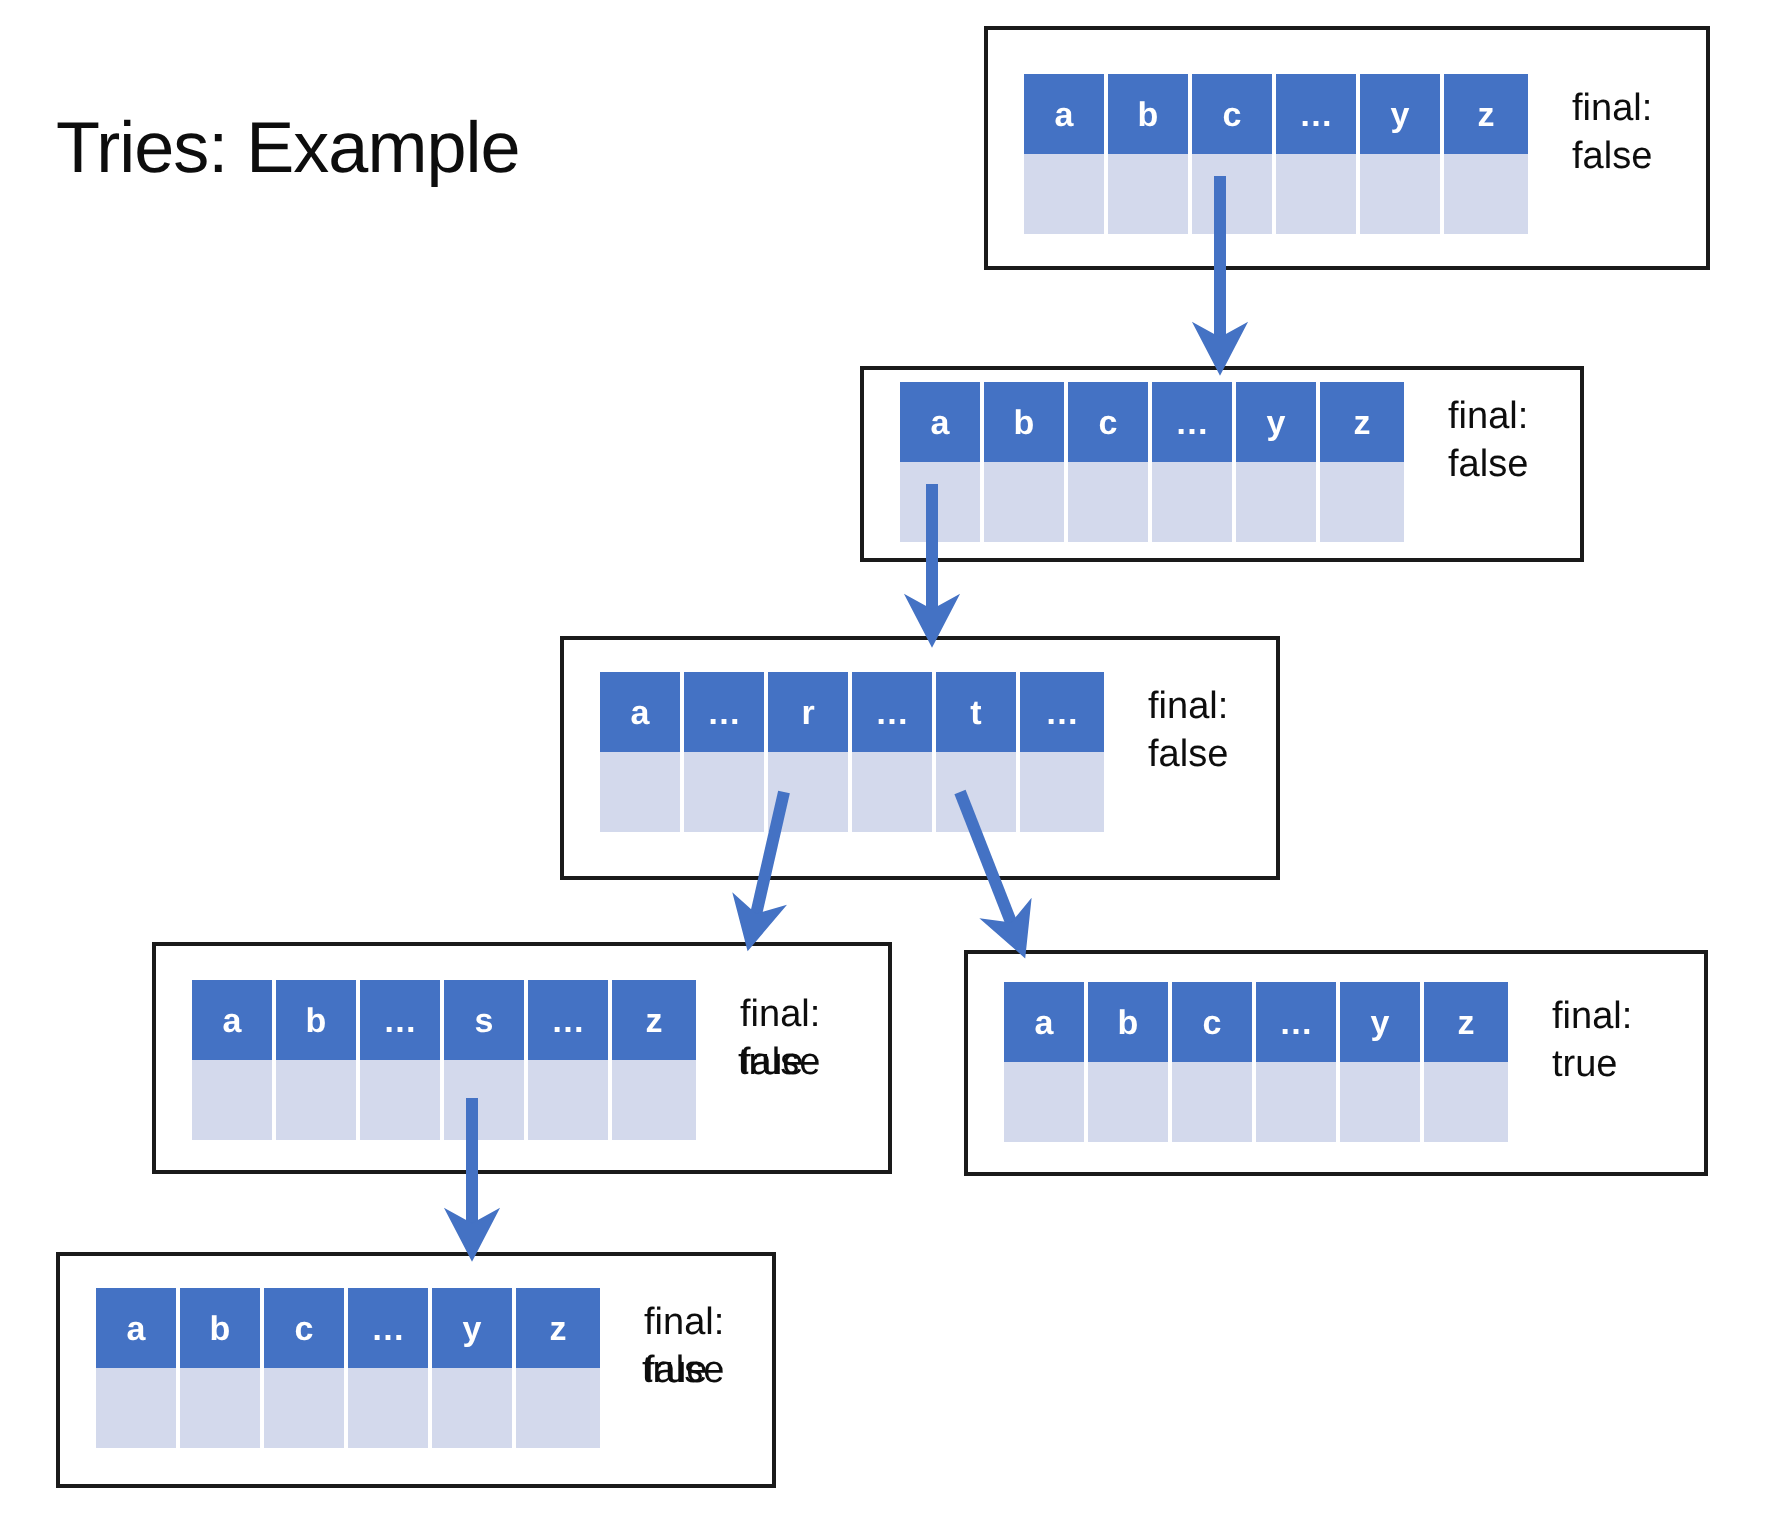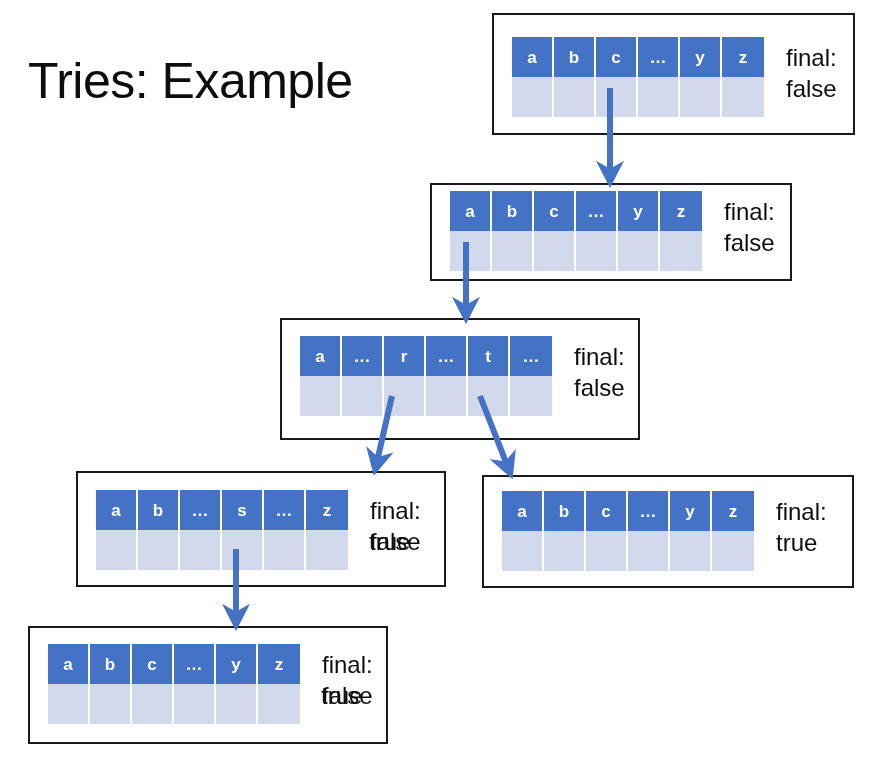--- a/index.html
+++ b/index.html
@@ -9,21 +9,21 @@
     font-family:"Liberation Sans", sans-serif;
     position:relative;
     overflow:hidden;
   }
   #stage{position:absolute;left:0;top:0;width:888px;height:759px;}
 
   
   .slide-title{
     position:absolute;
     left:28px; top:54px;
-    font-size:50px;
+    font-size:36px;
     font-weight:400;
     color:#0d0d0d;
     letter-spacing:-0.5px;
     white-space:nowrap;
     line-height:1.1;
   }
 
   
   .node{
     position:absolute;
@@ -55,21 +55,21 @@
   }
   .cell.head:last-child{border-right:none;}
   .cell.slot{
     background:#D3D9EC;
     border-right:2px solid #ffffff;
   }
   .cell.slot:last-child{border-right:none;}
 
   .final-label{
     position:absolute;
-    font-size:24px;
+    font-size:19px;
     color:#0d0d0d;
     line-height:1.28;
     white-space:nowrap;
   }
   .final-val{position:relative;display:inline-block;}
   .final-val .over{
     position:absolute;
     left:-1px; top:0;
     white-space:nowrap;
   }

